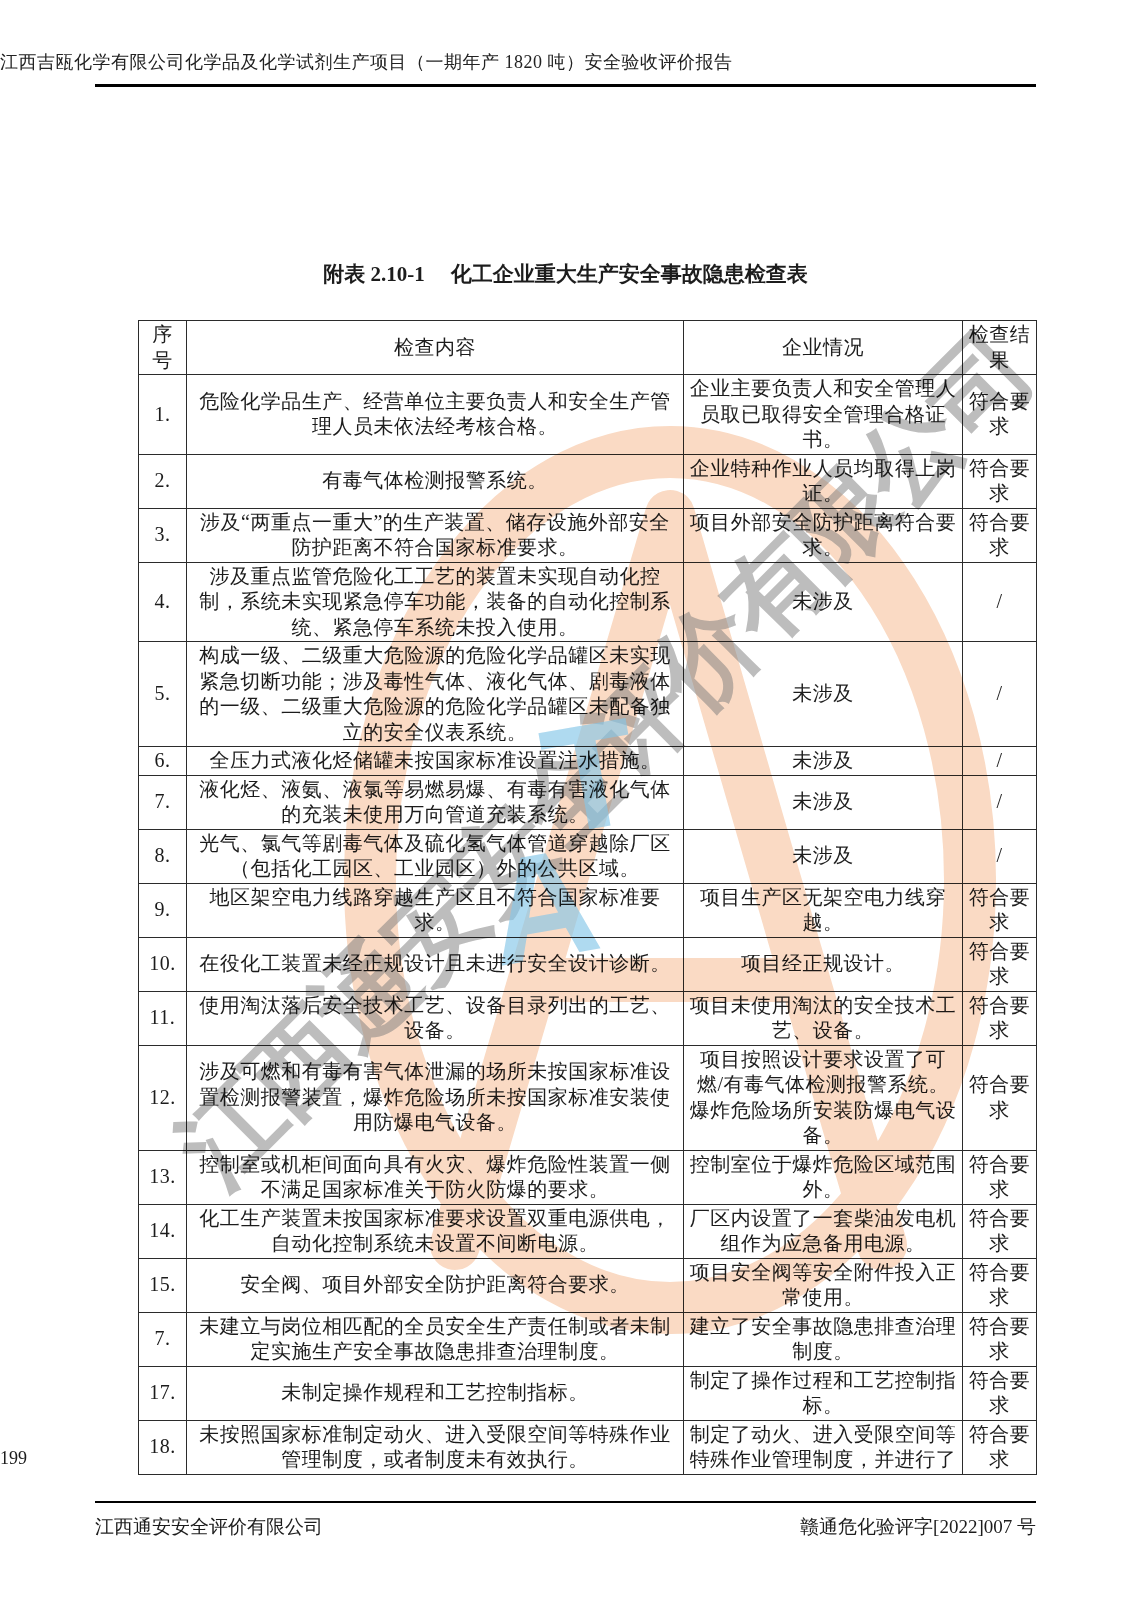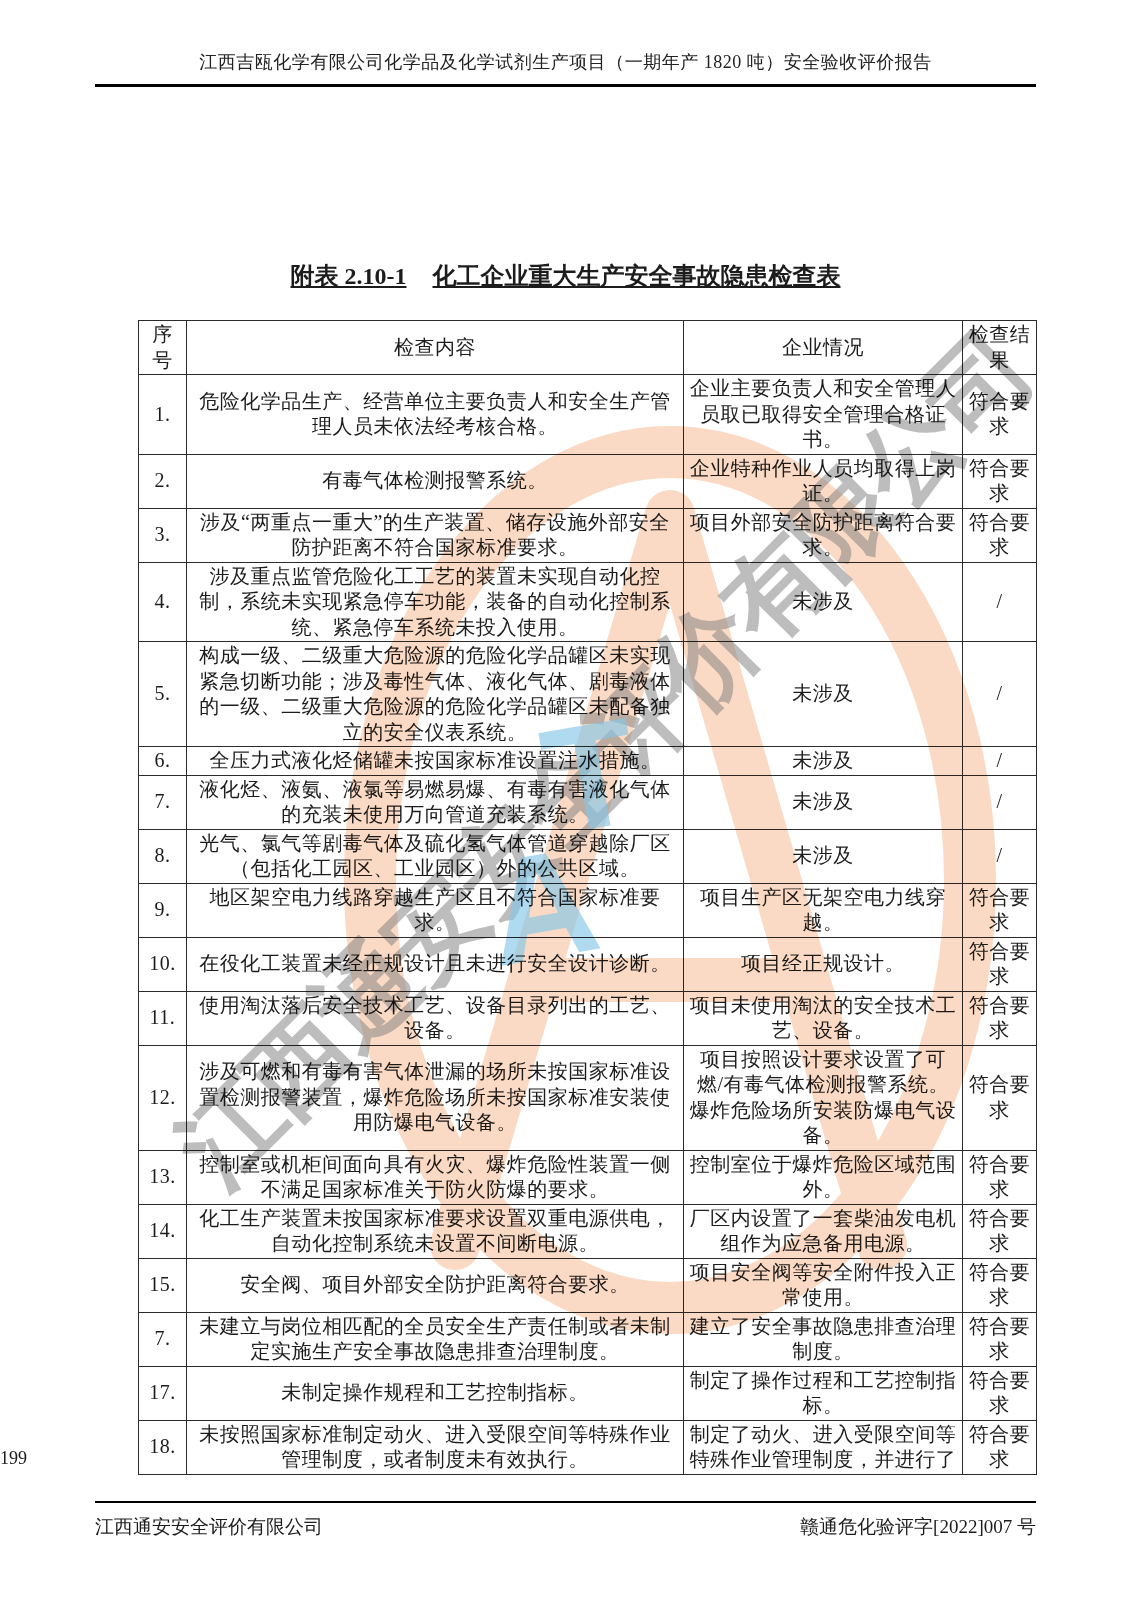--- a/index.html
+++ b/index.html
@@ -5,38 +5,38 @@
   html,body{margin:0;padding:0;}
   body{
     width:1131px;height:1600px;position:relative;background:#ffffff;
     font-family:"Liberation Serif","DejaVu Serif",serif;color:#1c1c1c;
     overflow:hidden;
   }
   .page{position:absolute;inset:0;}
 
   
   .header-title{
-    position:absolute;top:50px;left:0;width:100%;text-align:center;
+    position:absolute;top:50px;left:0;width:100%;text-align:left;
     font-size:18px;letter-spacing:0.5px;color:#222;
   }
   .header-rule{
     position:absolute;top:84px;left:95px;width:941px;height:3px;background:#000;
   }
 
   
   .intro{
     position:absolute;top:118px;left:100px;width:936px;
     font-size:22px;line-height:47.5px;text-align:justify;text-indent:72px;
     margin:0;
   }
 
   
   .table-title{
     position:absolute;top:260px;left:0;width:100%;text-align:center;
-    font-size:24px;font-weight:bold;text-decoration:underline;
+    font-size:21px;font-weight:bold;
   }
   .table-title .title-no{margin-right:26px;}
 
   
   table.checklist{
     position:absolute;top:320px;left:138px;width:898px;
     border-collapse:collapse;table-layout:fixed;
   }
   table.checklist col.c-no{width:48px;}
   table.checklist col.c-content{width:497px;}

